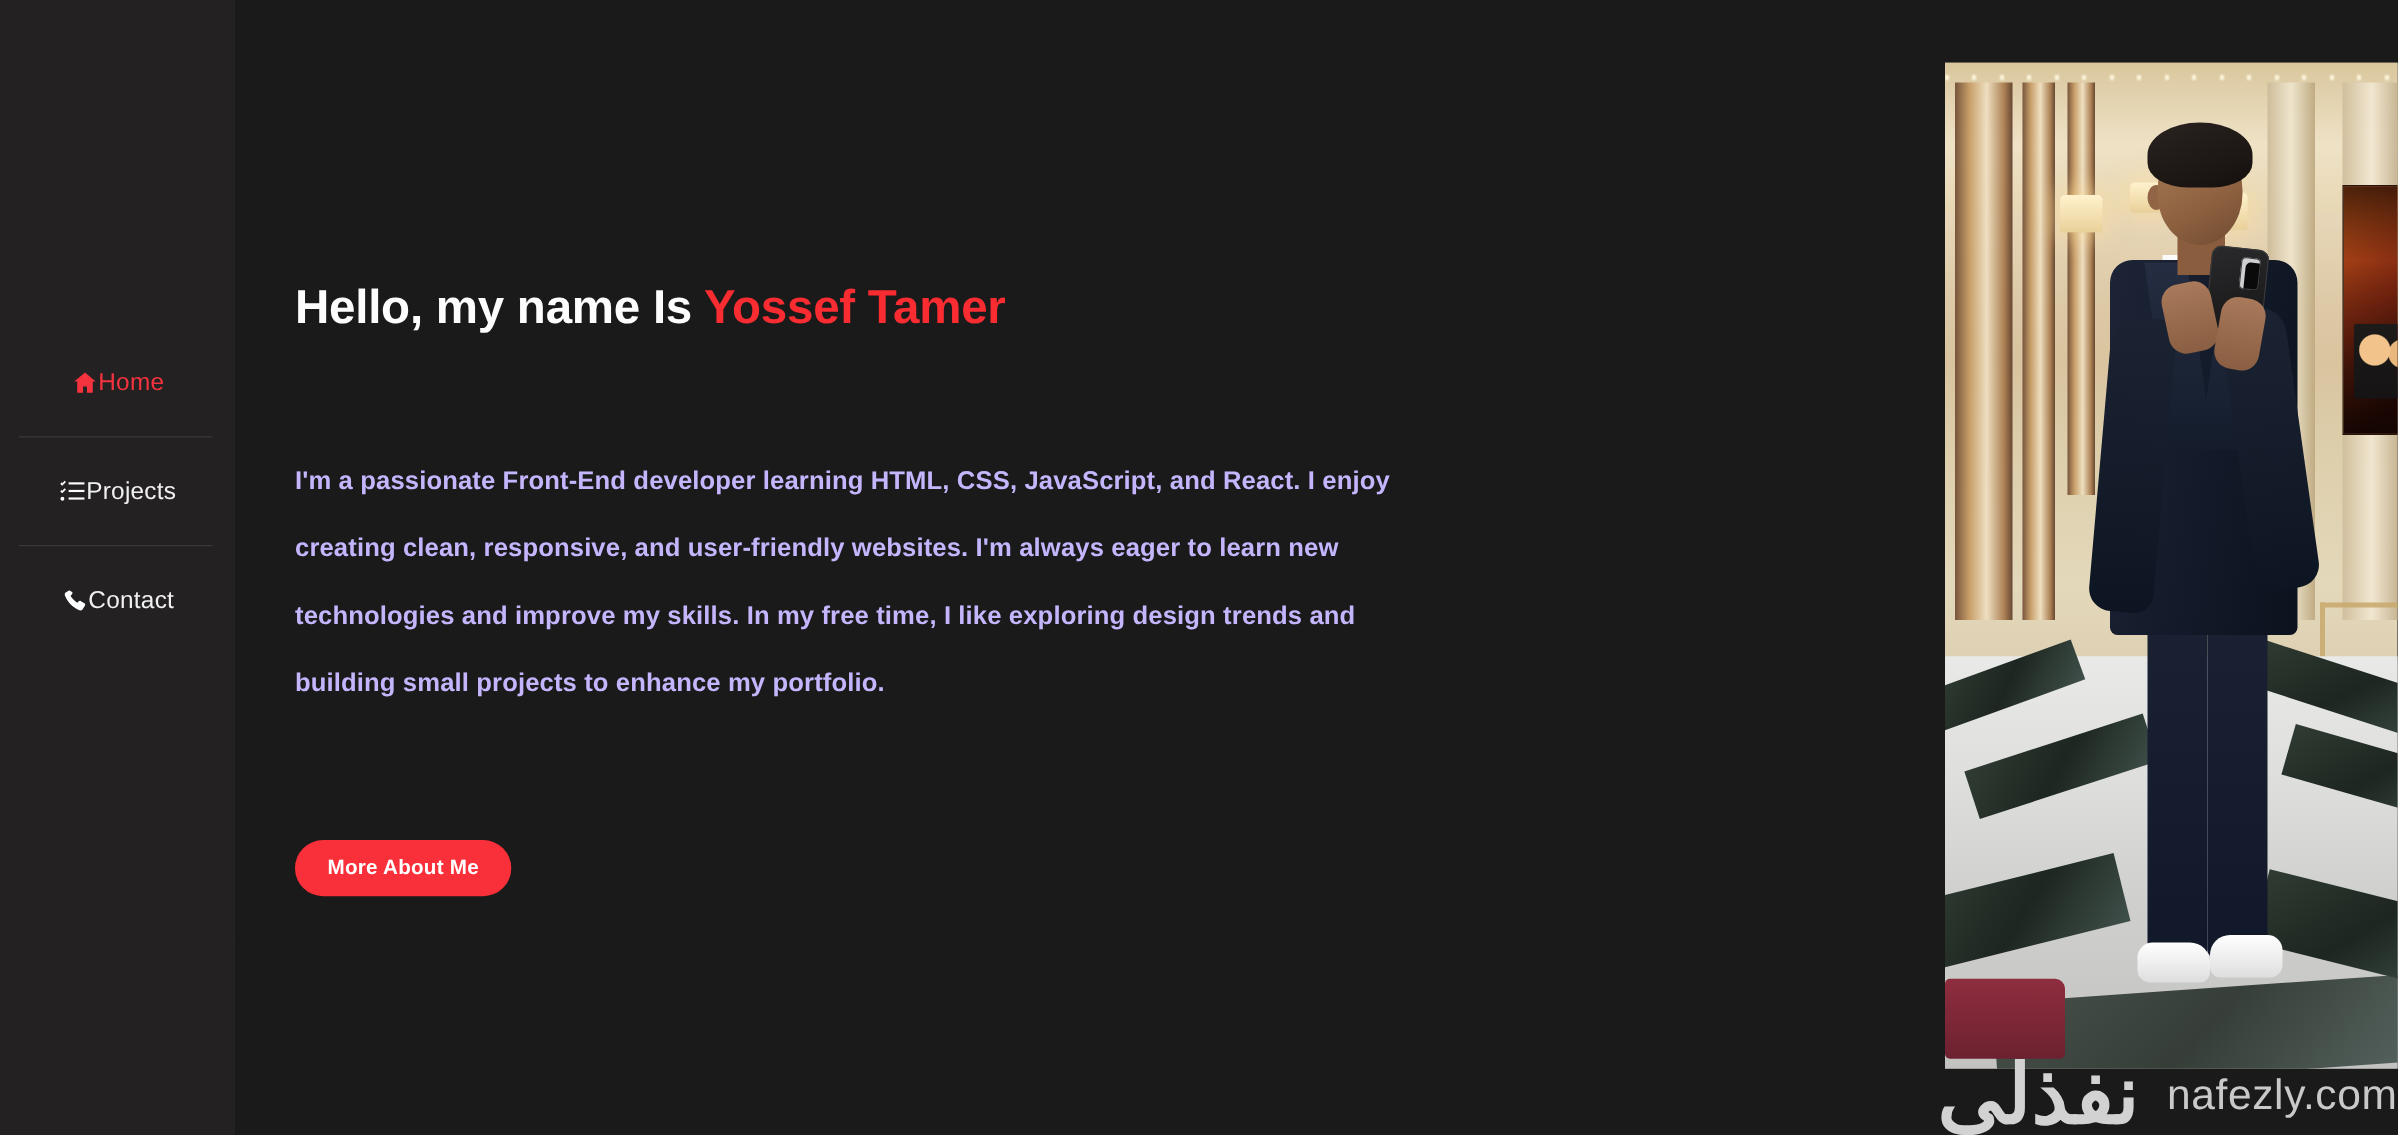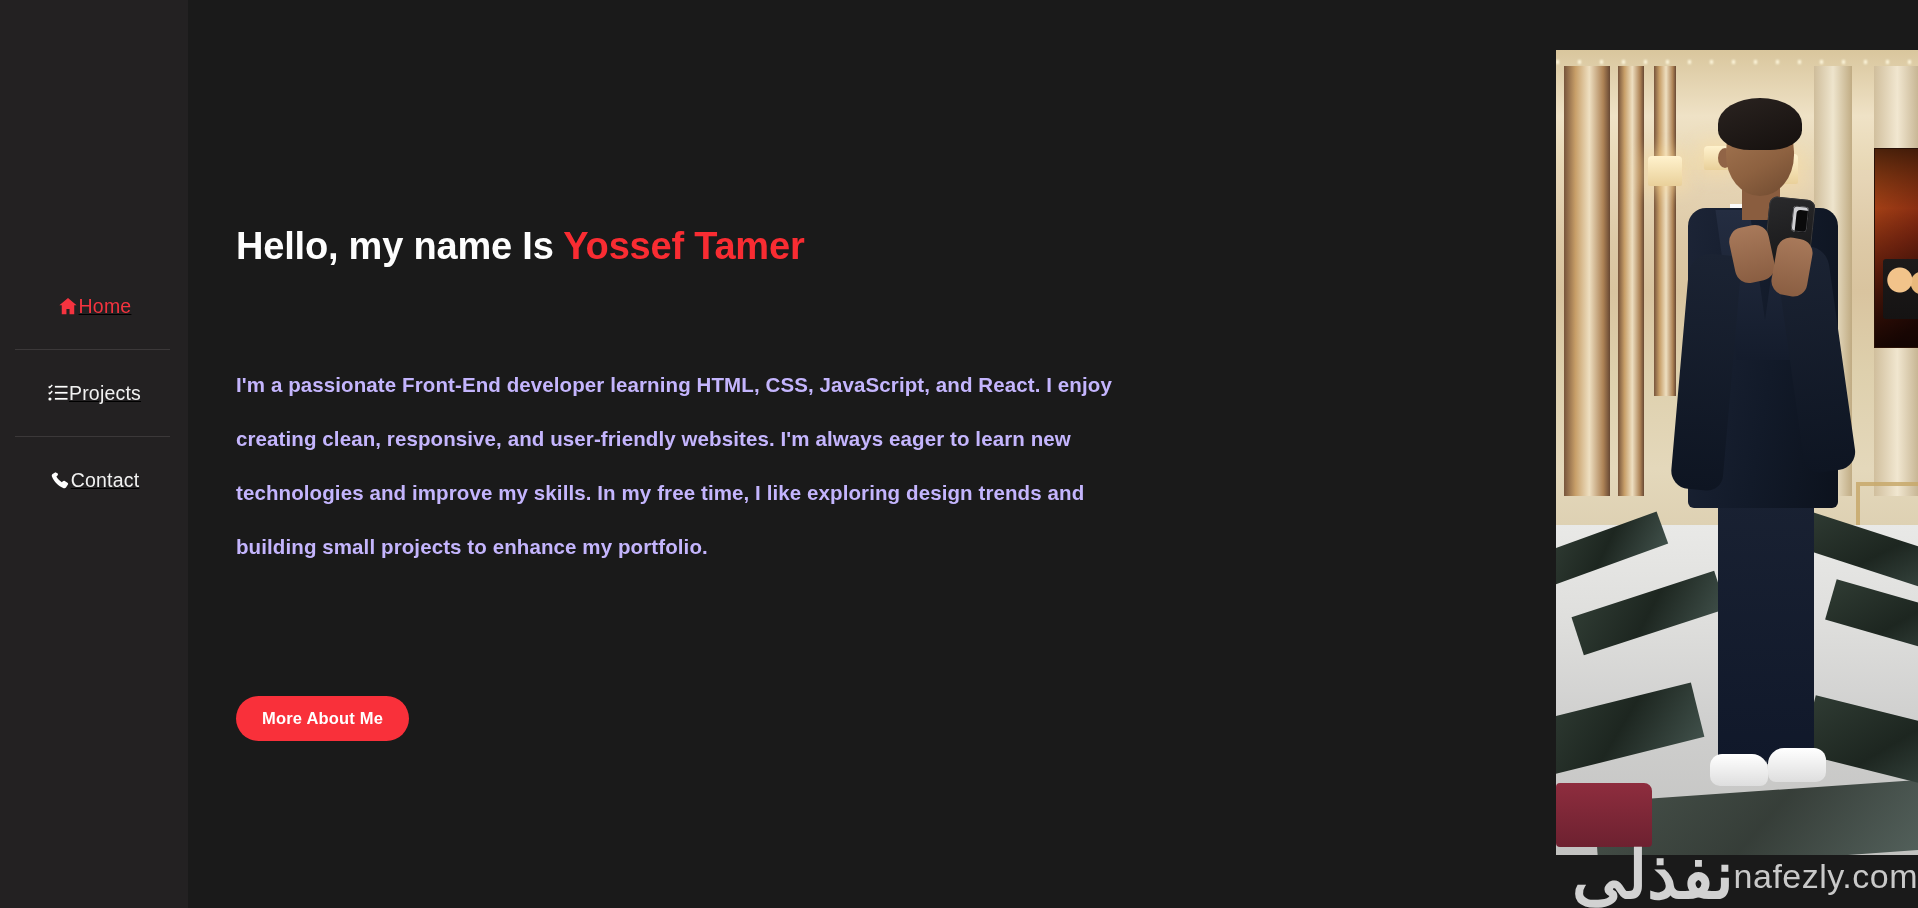--- a/index.html
+++ b/index.html
@@ -35,21 +35,20 @@
     z-index: 5;
   }
 
   .nav-item {
     height: 52px;
     display: flex;
     align-items: center;
     justify-content: center;
     cursor: pointer;
     position: relative;
-    text-decoration: underline;
   }
 
   .nav-block {
     position: relative;
     padding-bottom: 35px;
   }
   .nav-block.last { padding-bottom: 0; }
 
   .nav-divider {
     position: absolute;
@@ -107,21 +106,21 @@
     width: 890px;
     font-size: 20.5px;
     font-weight: 700;
     line-height: 54px;
     color: #c4b5fd;
     letter-spacing: .1px;
   }
 
   .cta {
     position: absolute;
-    top: 696px;
+    top: 672px;
     left: 48px;
     background: #f9303a;
     color: #ffffff;
     border: none;
     border-radius: 999px;
     padding: 13px 26px;
     font-size: 16.5px;
     font-weight: 700;
     letter-spacing: .2px;
     cursor: pointer;
@@ -353,20 +352,21 @@
     letter-spacing: 1px;
     direction: rtl;
   }
   .wm-url {
     margin-top: 4px;
     font-size: 34px;
     font-weight: 400;
     color: #c9c9c9;
     letter-spacing: .5px;
     line-height: 1.1;
+    margin-left: 22px;
   }
 </style>
 </head>
 <body>
 
 <div class="page">
 
   <nav class="sidebar">
 
     <div class="nav-block">

